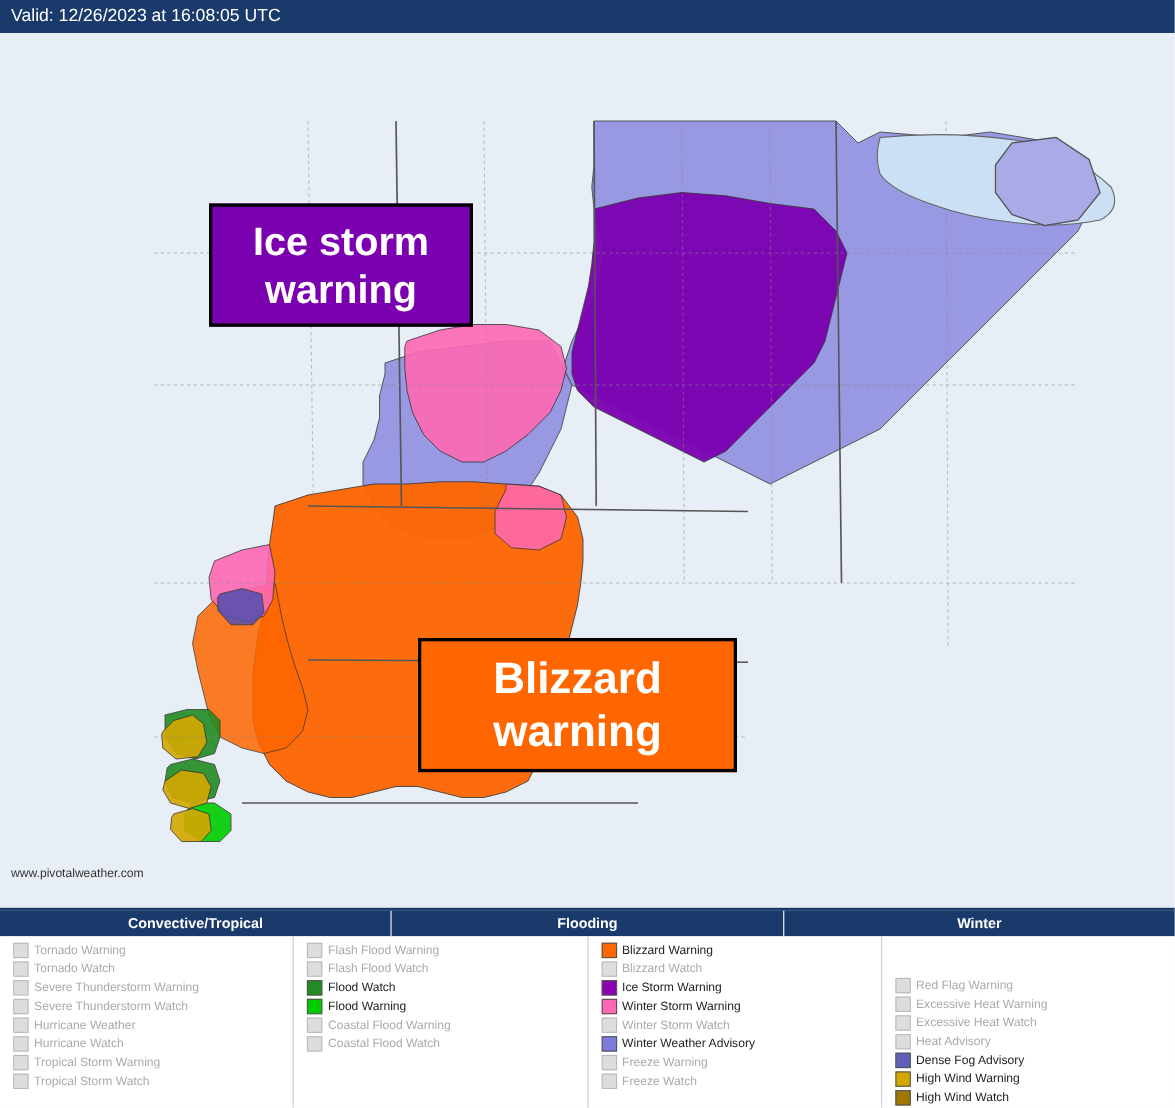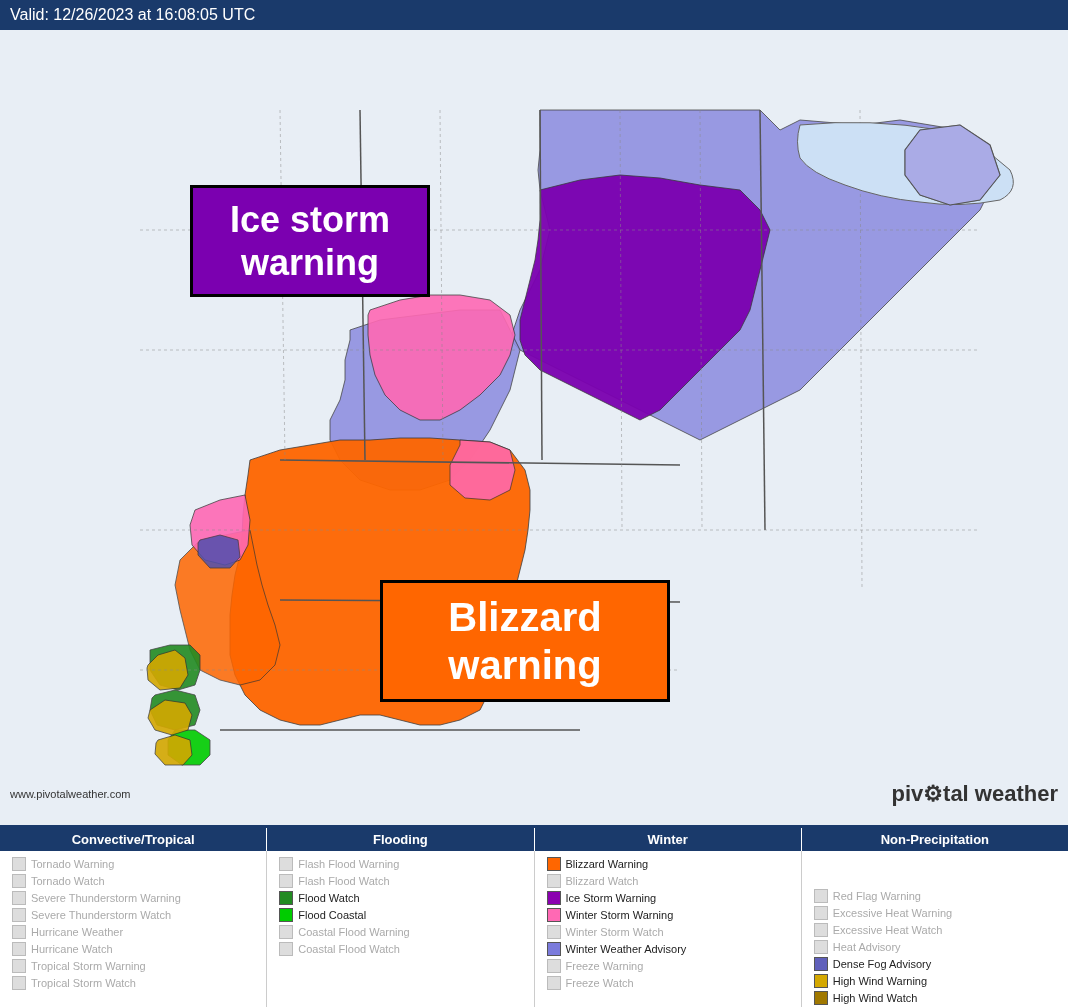--- a/index.html
+++ b/index.html
@@ -216,30 +216,28 @@
   
   <div class="annotation-box" id="ice-storm-box">Ice storm warning</div>
 
   
   <div class="annotation-box" id="blizzard-box">Blizzard warning</div>
 
   
   <div id="watermark-left">www.pivotalweather.com</div>
 
   
-  <div id="watermark-right">piv⚙tal weather</div>
 </div>
 
 <div id="legend">
   <div id="legend-headers">
 
   <div class="legend-col-header">Convective/Tropical</div>
       <div class="legend-col-header">Flooding</div>
       <div class="legend-col-header">Winter</div>
-      <div class="legend-col-header">Non-Precipitation</div>
     </div>
   <div id="legend-body">
 
   <div class="legend-col">
         <div class="legend-item">
           <div class="legend-swatch" style="background: rgb(221, 221, 221); border: 1px solid rgb(187, 187, 187);"></div>
           <span class="legend-label inactive">Tornado Warning</span>
         </div>
         <div class="legend-item">
           <div class="legend-swatch" style="background: rgb(221, 221, 221); border: 1px solid rgb(187, 187, 187);"></div>
@@ -278,21 +276,21 @@
         <div class="legend-item">
           <div class="legend-swatch" style="background: rgb(221, 221, 221); border: 1px solid rgb(187, 187, 187);"></div>
           <span class="legend-label inactive">Flash Flood Watch</span>
         </div>
         <div class="legend-item">
           <div class="legend-swatch" style="background: rgb(34, 139, 34); border: 1px solid rgb(85, 85, 85);"></div>
           <span class="legend-label active">Flood Watch</span>
         </div>
         <div class="legend-item">
           <div class="legend-swatch" style="background: rgb(0, 204, 0); border: 1px solid rgb(85, 85, 85);"></div>
-          <span class="legend-label active">Flood Coastal</span>
+          <span class="legend-label active">Flood Warning</span>
         </div>
         <div class="legend-item">
           <div class="legend-swatch" style="background: rgb(221, 221, 221); border: 1px solid rgb(187, 187, 187);"></div>
           <span class="legend-label inactive">Coastal Flood Warning</span>
         </div>
         <div class="legend-item">
           <div class="legend-swatch" style="background: rgb(221, 221, 221); border: 1px solid rgb(187, 187, 187);"></div>
           <span class="legend-label inactive">Coastal Flood Watch</span>
         </div>
       </div>

